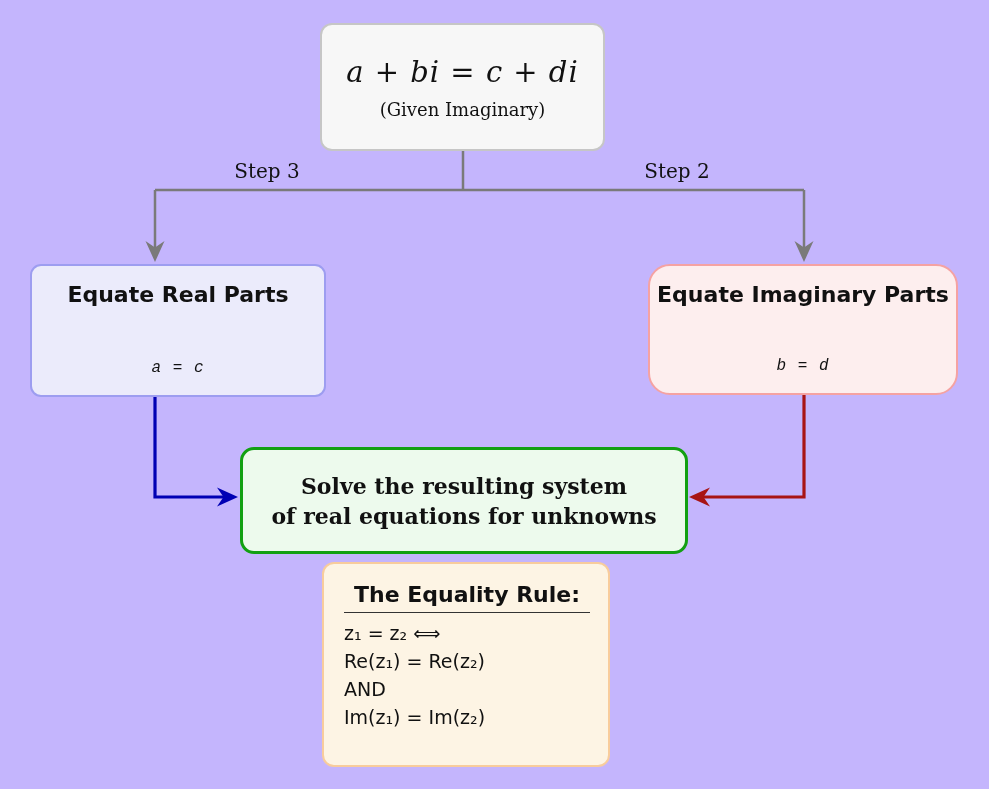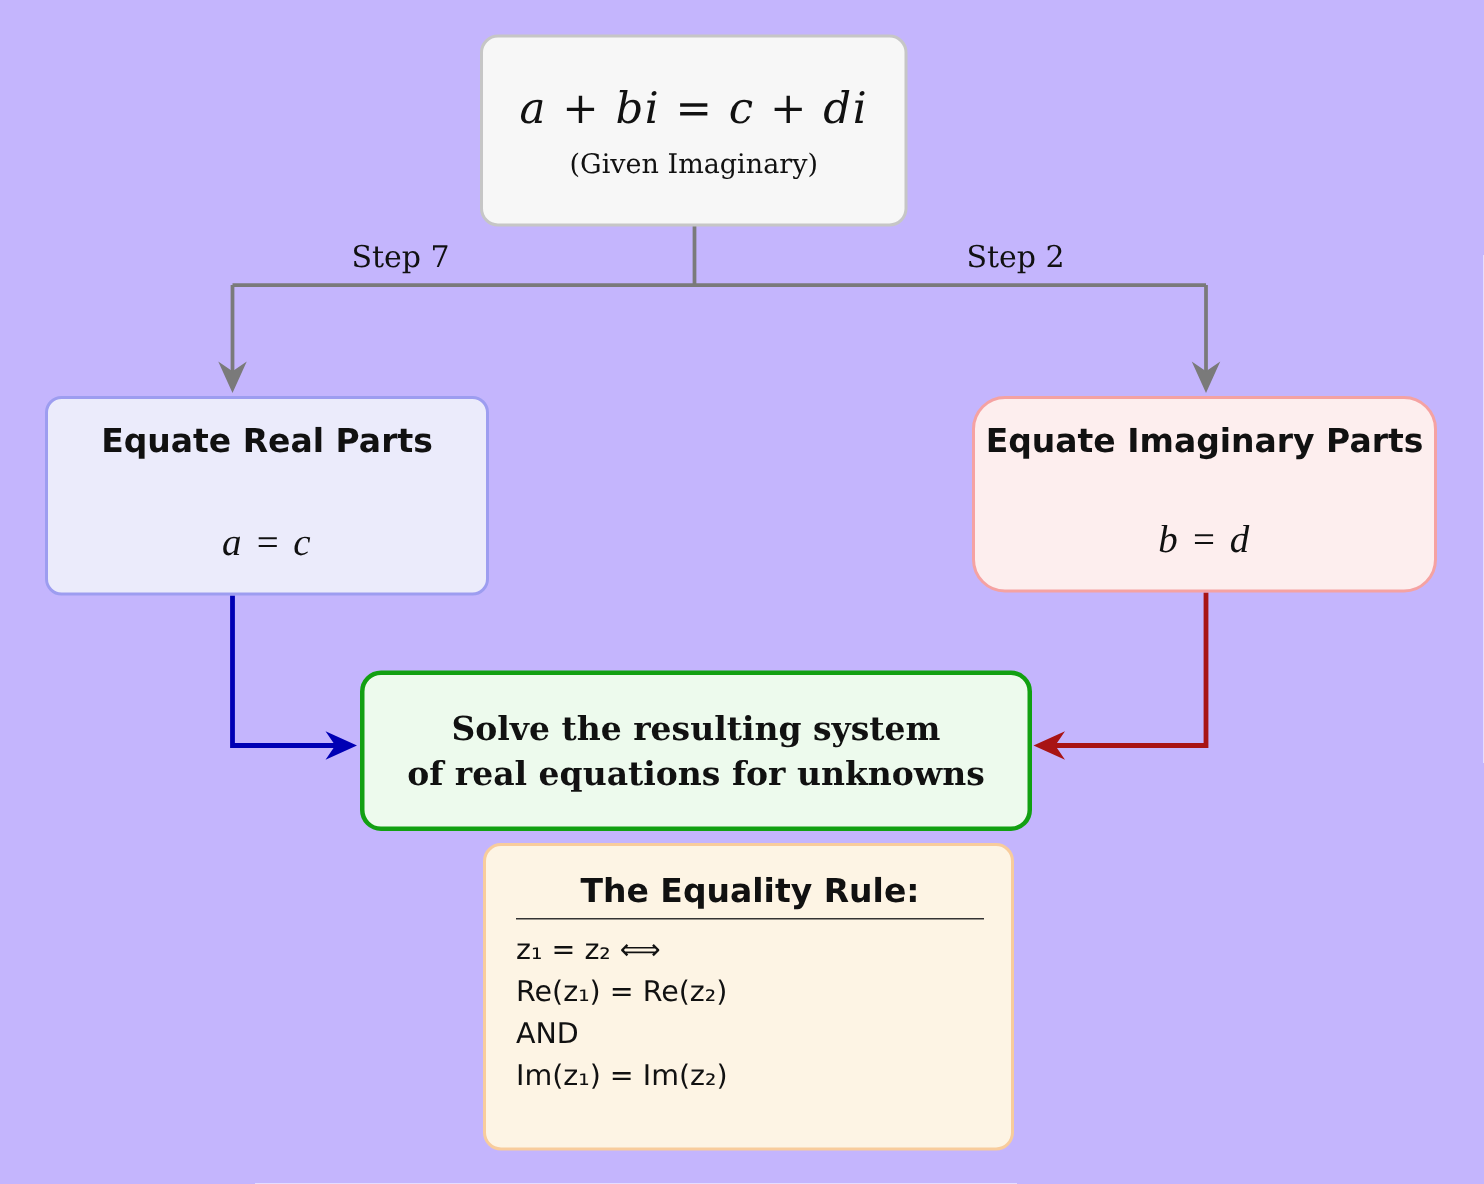--- a/index.html
+++ b/index.html
@@ -85,23 +85,23 @@
     padding: 16px 10px 18px 10px;
   }
   .part-title {
     font-family: "DejaVu Sans", sans-serif;
     font-weight: bold;
     font-size: 22px;
     color: #111111;
     white-space: nowrap;
   }
   .part-equation {
-    font-family: Liberation Serif, serif;
+    font-family: Liberation Mono, monospace;
     font-style: italic;
-    font-size: 26px;
+    font-size: 16px;
     color: #111111;
     letter-spacing: 1px;
   }
   
   .solve-box {
     left: 240px; top: 447px;
     width: 448px; height: 107px;
     background: #edfaed;
     border: 3px solid #12a012;
     border-radius: 14px;
@@ -111,21 +111,21 @@
     font-family: "DejaVu Serif", serif;
     font-weight: bold;
     font-size: 22px;
     line-height: 30px;
     color: #111111;
     white-space: nowrap;
   }
   
   .rule-box {
     left: 322px; top: 562px;
-    width: 354px; height: 205px;
+    width: 288px; height: 205px;
     background: #fdf4e4;
     border: 2.5px solid #f8cc9c;
     border-radius: 12px;
     padding: 18px 18px 14px 20px;
     align-items: stretch;
   }
   .rule-title {
     font-family: "DejaVu Sans", sans-serif;
     font-weight: bold;
     font-size: 22px;
@@ -166,21 +166,21 @@
 
     <path d="M804,395 L804,497 L702,497" fill="none" stroke="#a81414" stroke-width="3.2"></path>
     <polygon points="689,497 710,487.5 703.5,497 710,506.5" fill="#a81414"></polygon>
   </svg>
 
   <div class="node given-box">
     <div class="given-equation">a + bi = c + di</div>
     <div class="given-caption">(Given Imaginary)</div>
   </div>
 
-  <div class="step-label step1-label">Step 7</div>
+  <div class="step-label step1-label">Step 3</div>
   <div class="step-label step2-label">Step 2</div>
 
   <div class="node real-box">
     <div class="part-title">Equate Real Parts</div>
     <div class="part-equation">a = c</div>
   </div>
 
   <div class="node imag-box">
     <div class="part-title">Equate Imaginary Parts</div>
     <div class="part-equation">b = d</div>

